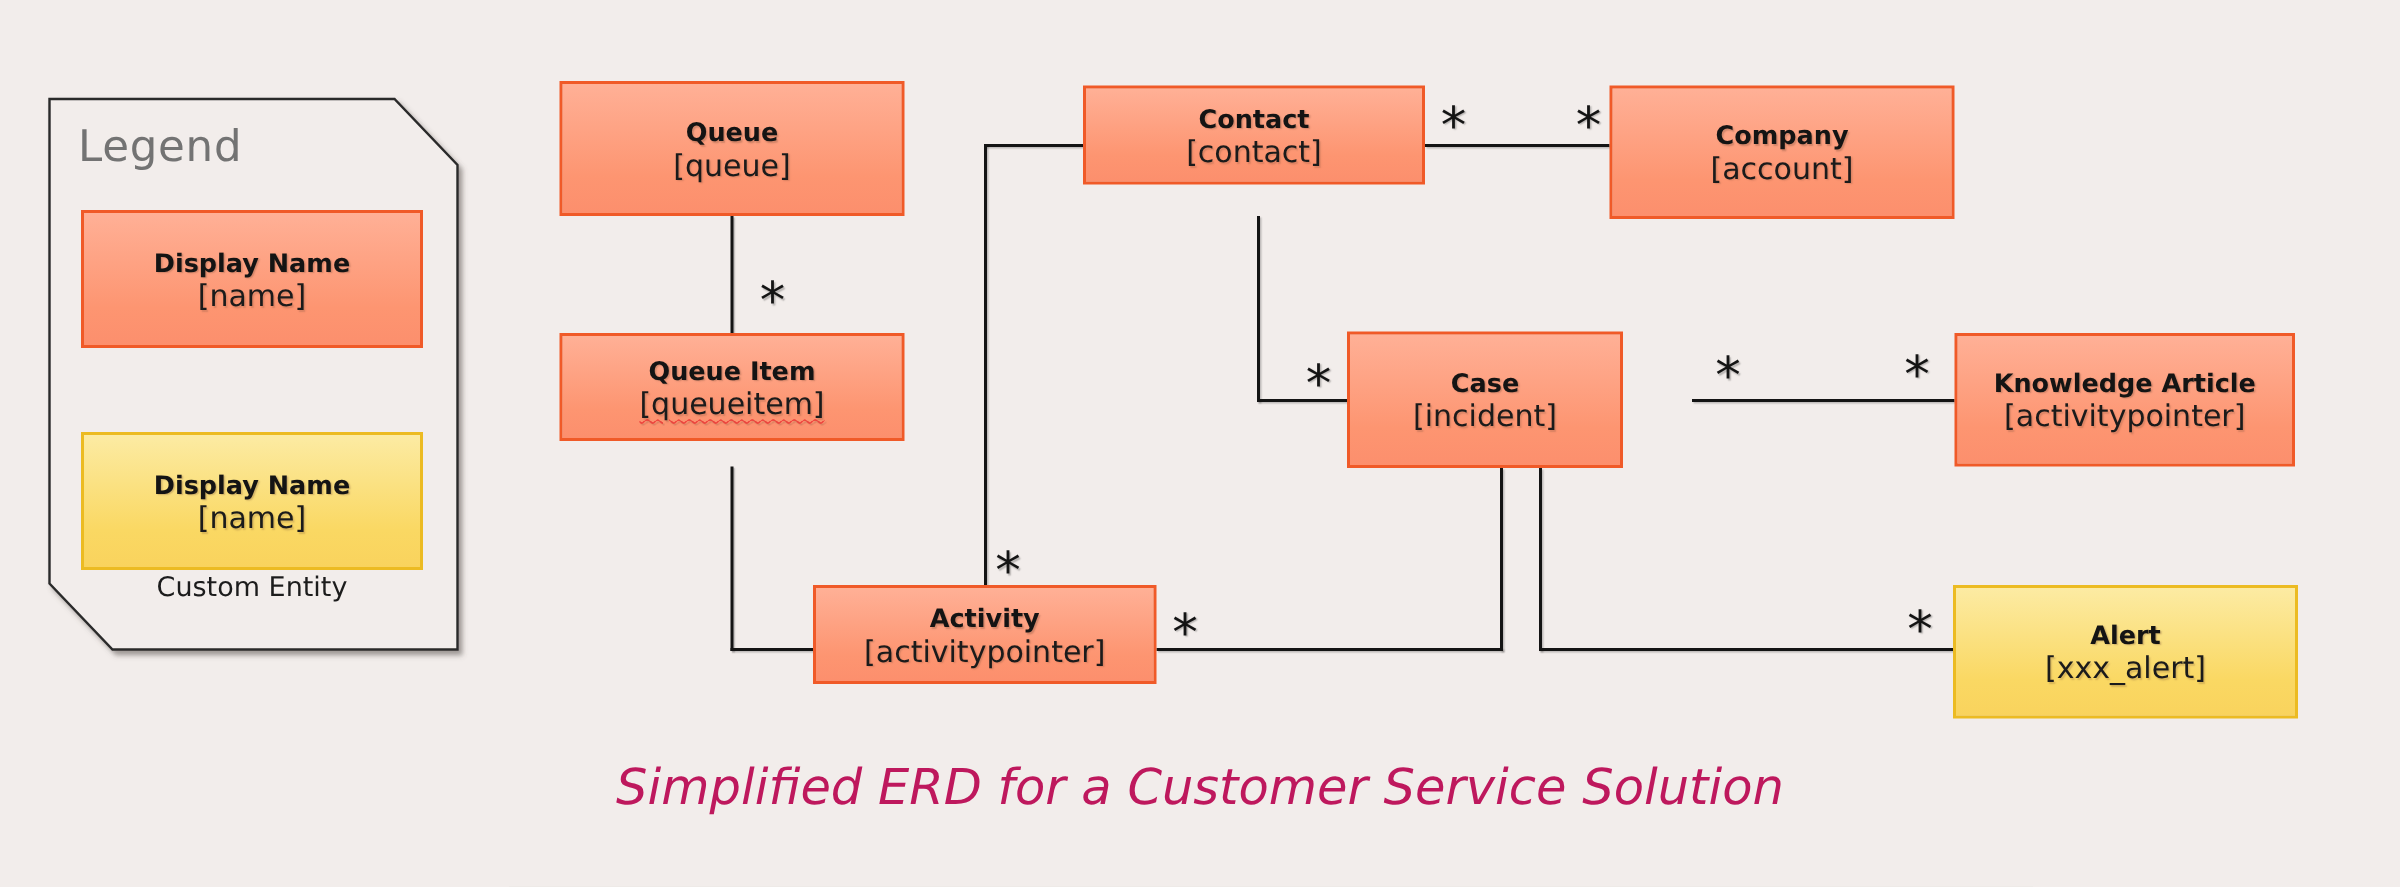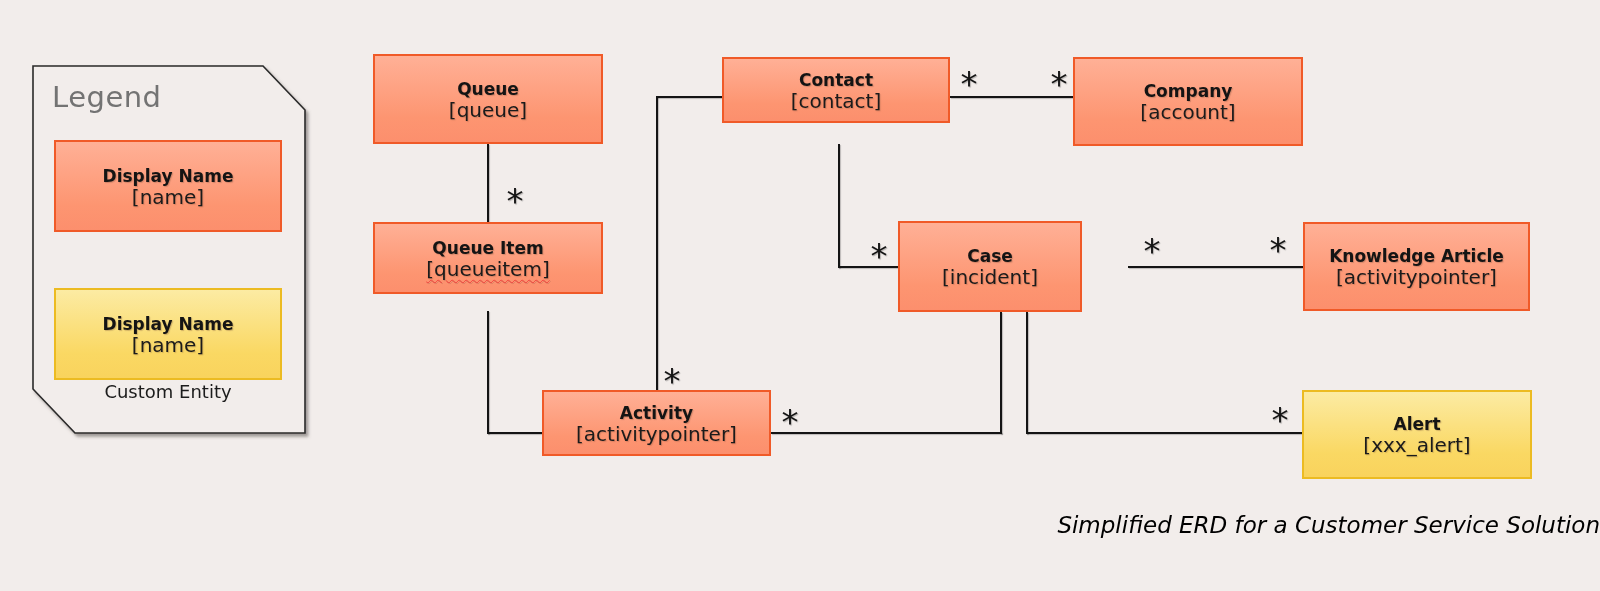--- a/index.html
+++ b/index.html
@@ -101,23 +101,23 @@
   .legend-caption{
     position:absolute;left:54px;width:228px;
     text-align:center;font-size:18px;color:#1c1c1c;
   }
   #lg-standard-cap{top:233px;}
   #lg-custom-cap  {top:381px;}
 
   
   #caption{
     position:absolute;left:0;top:504px;width:1600px;
-    text-align:right;
-    font-size:23px;font-style:italic;
-    color:#000000;
+    text-align:center;
+    font-size:33px;font-style:italic;
+    color:#be185d;
     line-height:42px;
   }
 </style>
 </head>
 <body>
 
 <div id="stage">
 
   <svg id="legend-shape" width="290" height="385">
     <defs>

